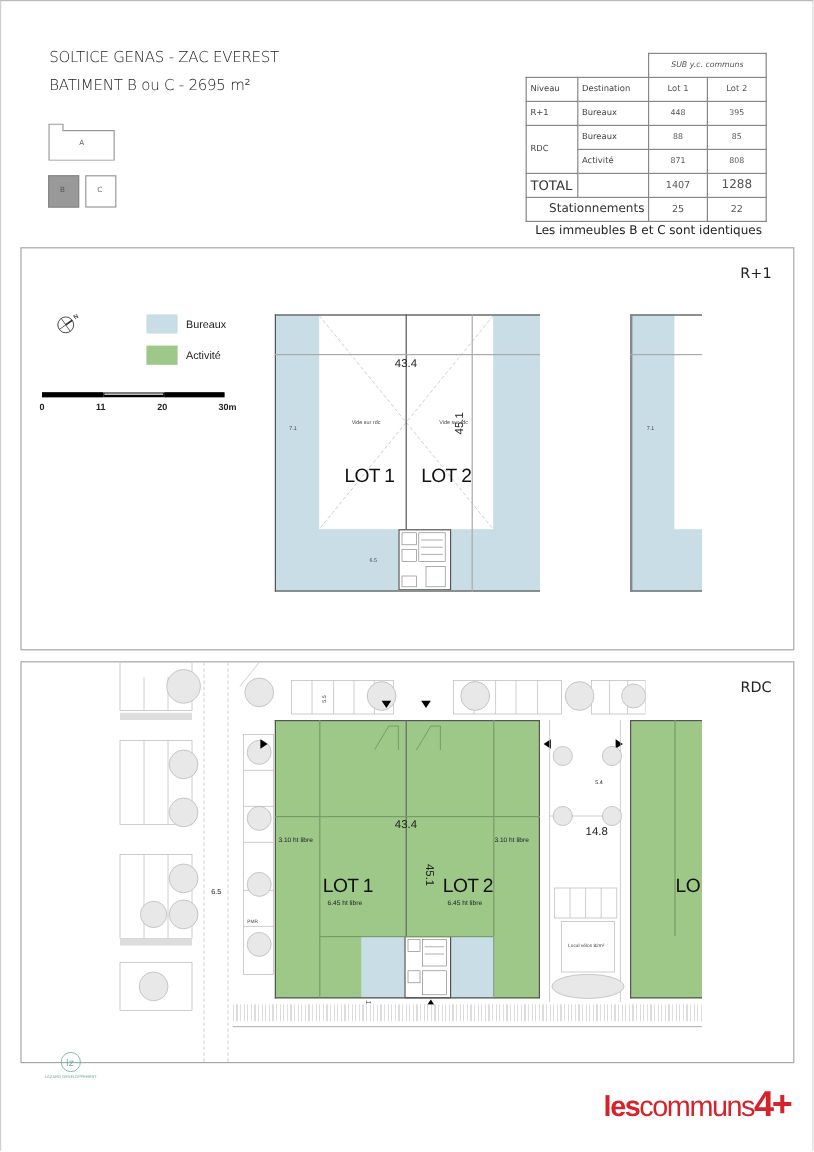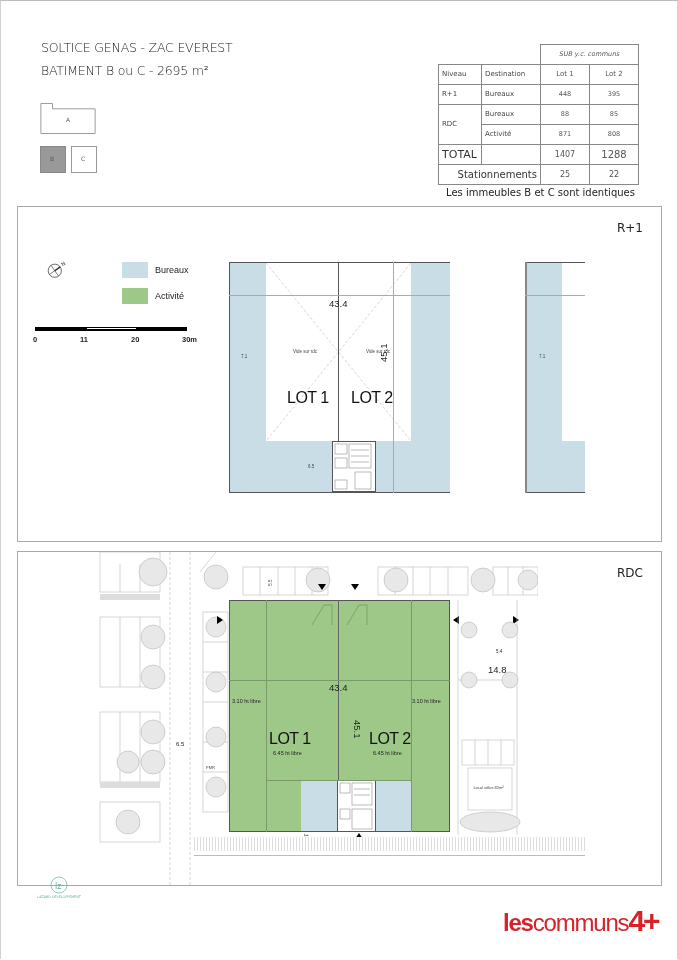--- a/index.html
+++ b/index.html
@@ -318,23 +318,31 @@
     </g>
     <g fill="#e8e8e8" stroke="#aaa" stroke-width="0.5">
       <circle cx="19" cy="30" r="8"></circle>
         <circle cx="60" cy="30" r="8"></circle>
       <circle cx="19" cy="80" r="8"></circle>
         <circle cx="60" cy="80" r="8"></circle>
       <ellipse cx="40" cy="222" rx="30" ry="10"></ellipse>
     </g>
   </svg>
   <div class="small" style="left:478px;top:97px;font-size:4.5px;">5.4</div>
-  <div class="dim" style="left:470px;top:112px;">14.8</div>
+  <div class="dim" style="left:470px;top:136px;">14.8</div>
   <div class="tiny" style="left:453px;top:233px;width:35px;font-size:4px;">Local vélos 82m²</div>
 
+  <div style="position:absolute;left:507px;top:48px;width:60px;height:232px;">
+    <div class="green" style="position:absolute;left:0;top:0;width:60px;height:232px;"></div>
+    <div class="plan-line" style="left:0;top:0;width:60px;height:1px;"></div>
+    <div class="plan-line" style="left:0;top:231px;width:60px;height:1px;"></div>
+    <div class="plan-line" style="left:0;top:0;width:1px;height:232px;"></div>
+    <div style="position:absolute;left:37px;top:0;width:1px;height:180px;background:#7a9a6a;"></div>
+    <div class="lot-label" style="left:38px;top:130px;">LO</div>
+  </div>
 
   <div style="position:absolute;left:176px;top:285px;width:391px;height:14px;background:repeating-linear-gradient(90deg,#ddd 0 1px,#fff 1px 3px);"></div>
   <div style="position:absolute;left:176px;top:303px;width:391px;height:1px;background:#bbb;"></div>
 </div>
 
 <div class="footer-logo-lz">
   <svg width="46" height="40" viewBox="0 0 46 40">
     <circle cx="23" cy="13" r="8" fill="none" stroke="#6ab0a0" stroke-width="0.7"></circle>
     <text x="19" y="16.5" font-size="8" font-family="DejaVu Sans, sans-serif" fill="#6ab0a0">lz</text>
   </svg>

